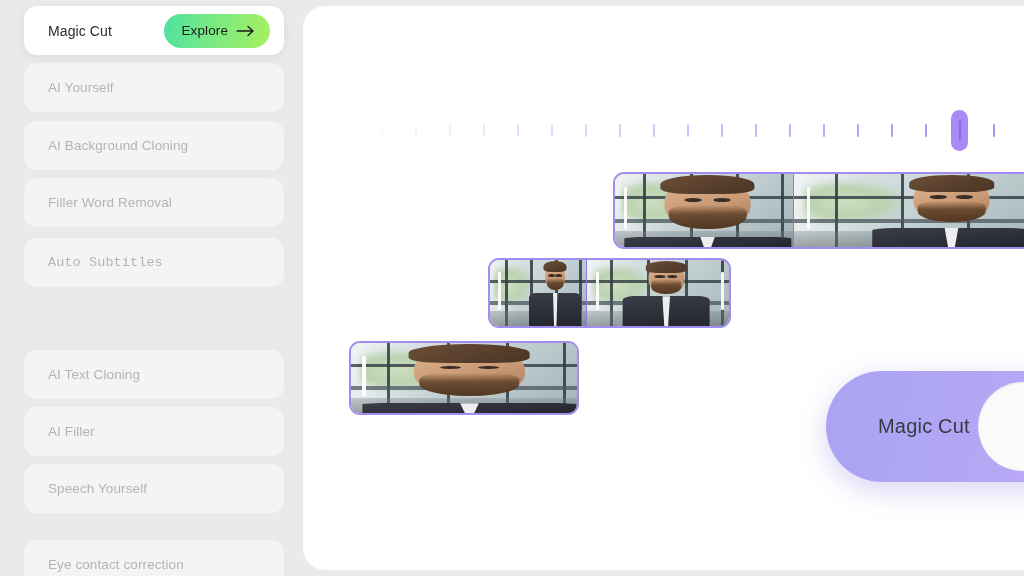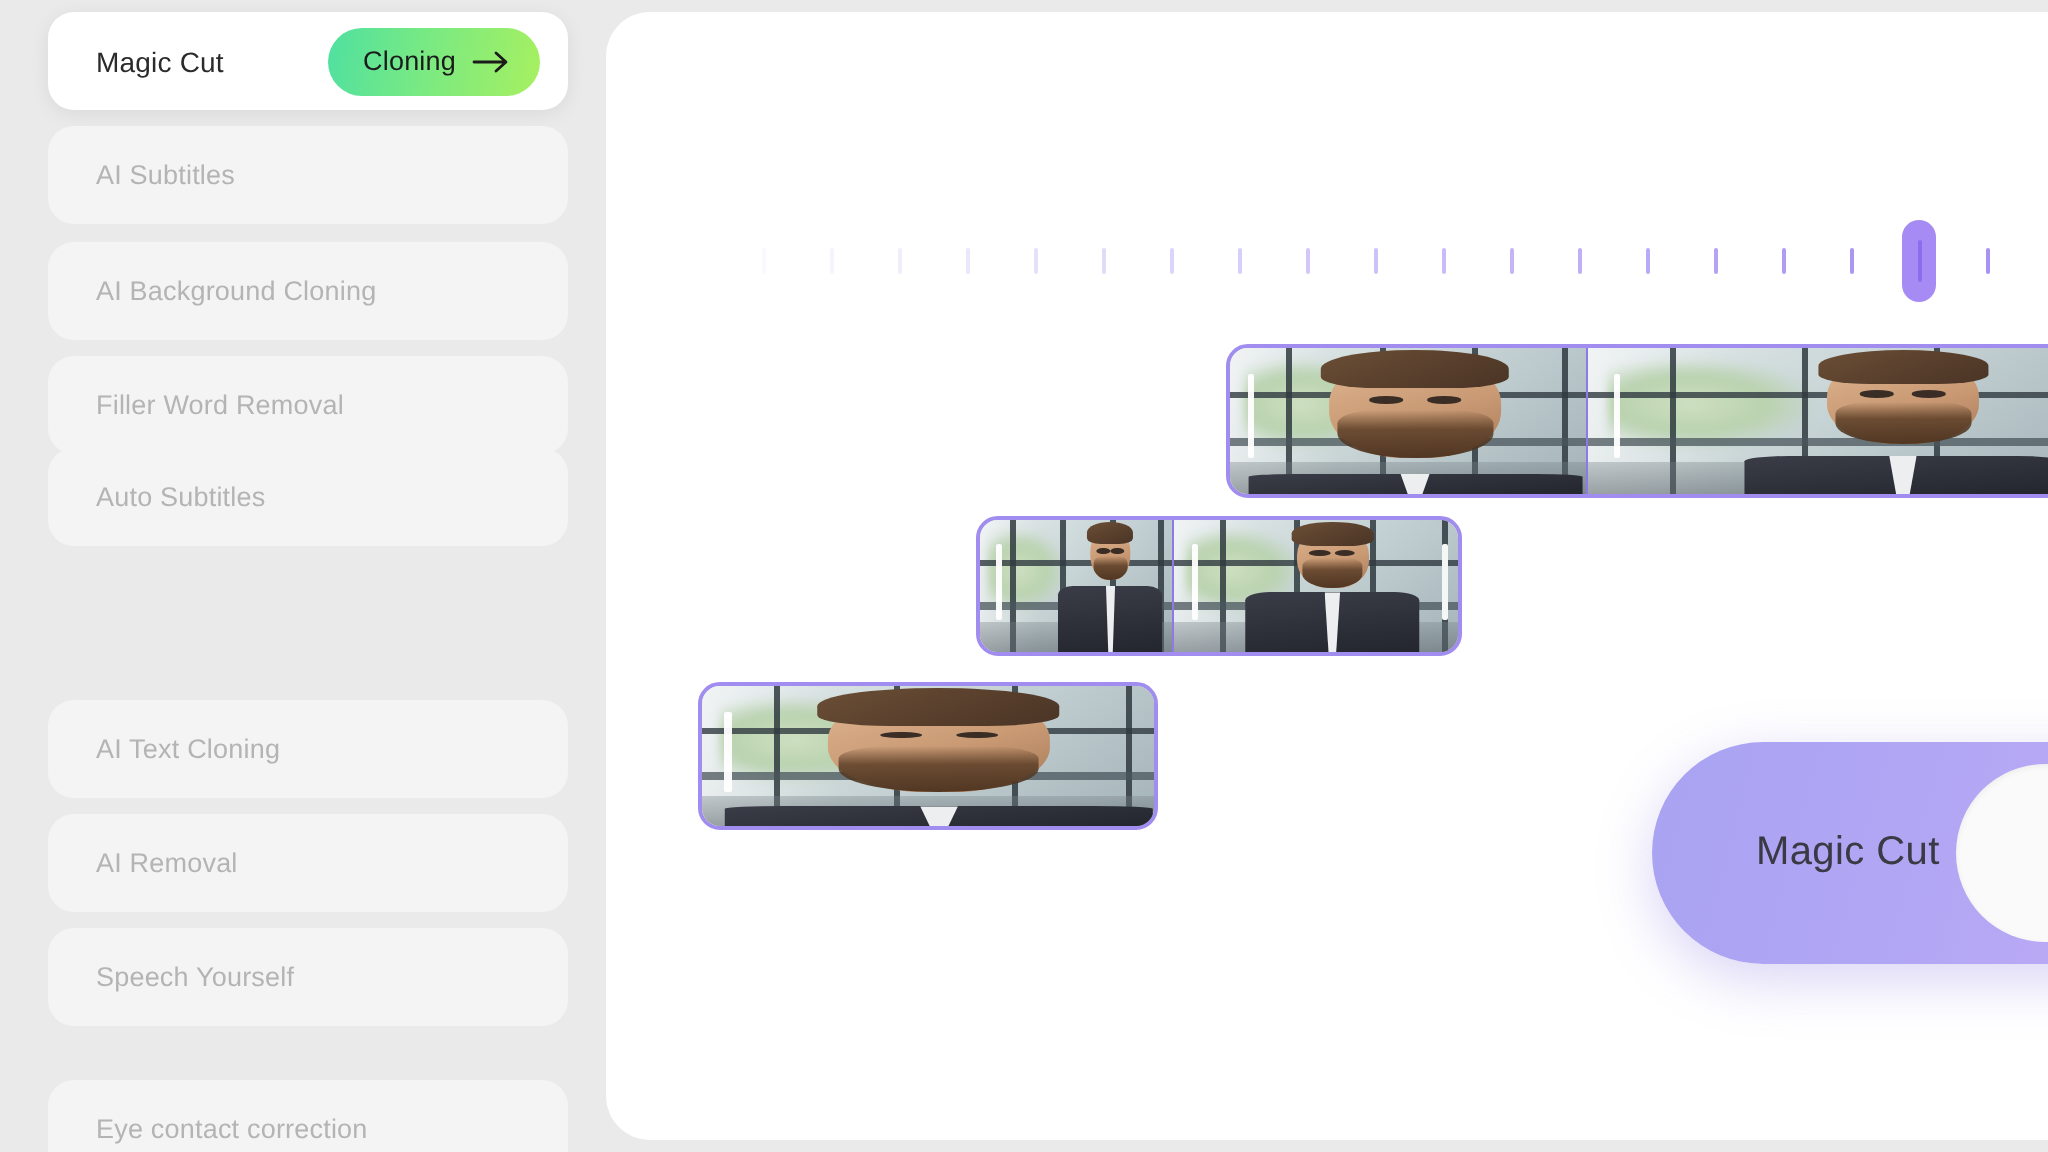--- a/index.html
+++ b/index.html
@@ -230,45 +230,45 @@
 </style>
 </head>
 <body>
 
 <div id="root">
 
   <div id="sidebar">
       <div class="side-item active" style="top: 6px;">
         <span class="side-label">Magic Cut</span>
         <button id="explore-btn">
-          <span class="ex-label">Cloning</span>
+          <span class="ex-label">Explore</span>
           <span class="ex-arrow">
             <svg width="19" height="12" viewBox="0 0 19 12">
               <path d="M1 6 H16.5 M12 1.5 L17 6 L12 10.5" fill="none" stroke="#1b1b1b" stroke-width="1.4" stroke-linecap="round" stroke-linejoin="round"></path>
             </svg>
           </span>
         </button>
       </div>
       <div class="side-item" style="top: 63.3px;">
-        <span class="side-label">AI Subtitles</span>
+        <span class="side-label">AI Yourself</span>
       </div>
       <div class="side-item" style="top: 120.6px;">
         <span class="side-label">AI Background Cloning</span>
       </div>
       <div class="side-item" style="top: 177.9px;">
         <span class="side-label">Filler Word Removal</span>
       </div>
-      <div class="side-item" style="top: 224px;">
+      <div class="side-item" style="top: 238px; font-family: Liberation Mono, monospace;">
         <span class="side-label">Auto Subtitles</span>
       </div>
       <div class="side-item" style="top: 349.8px;">
         <span class="side-label">AI Text Cloning</span>
       </div>
       <div class="side-item" style="top: 407.1px;">
-        <span class="side-label">AI Removal</span>
+        <span class="side-label">AI Filler</span>
       </div>
       <div class="side-item" style="top: 464.4px;">
         <span class="side-label">Speech Yourself</span>
       </div>
       <div class="side-item" style="top: 540px;">
         <span class="side-label">Eye contact correction</span>
       </div>
     </div>
 
   <div id="main-panel">

